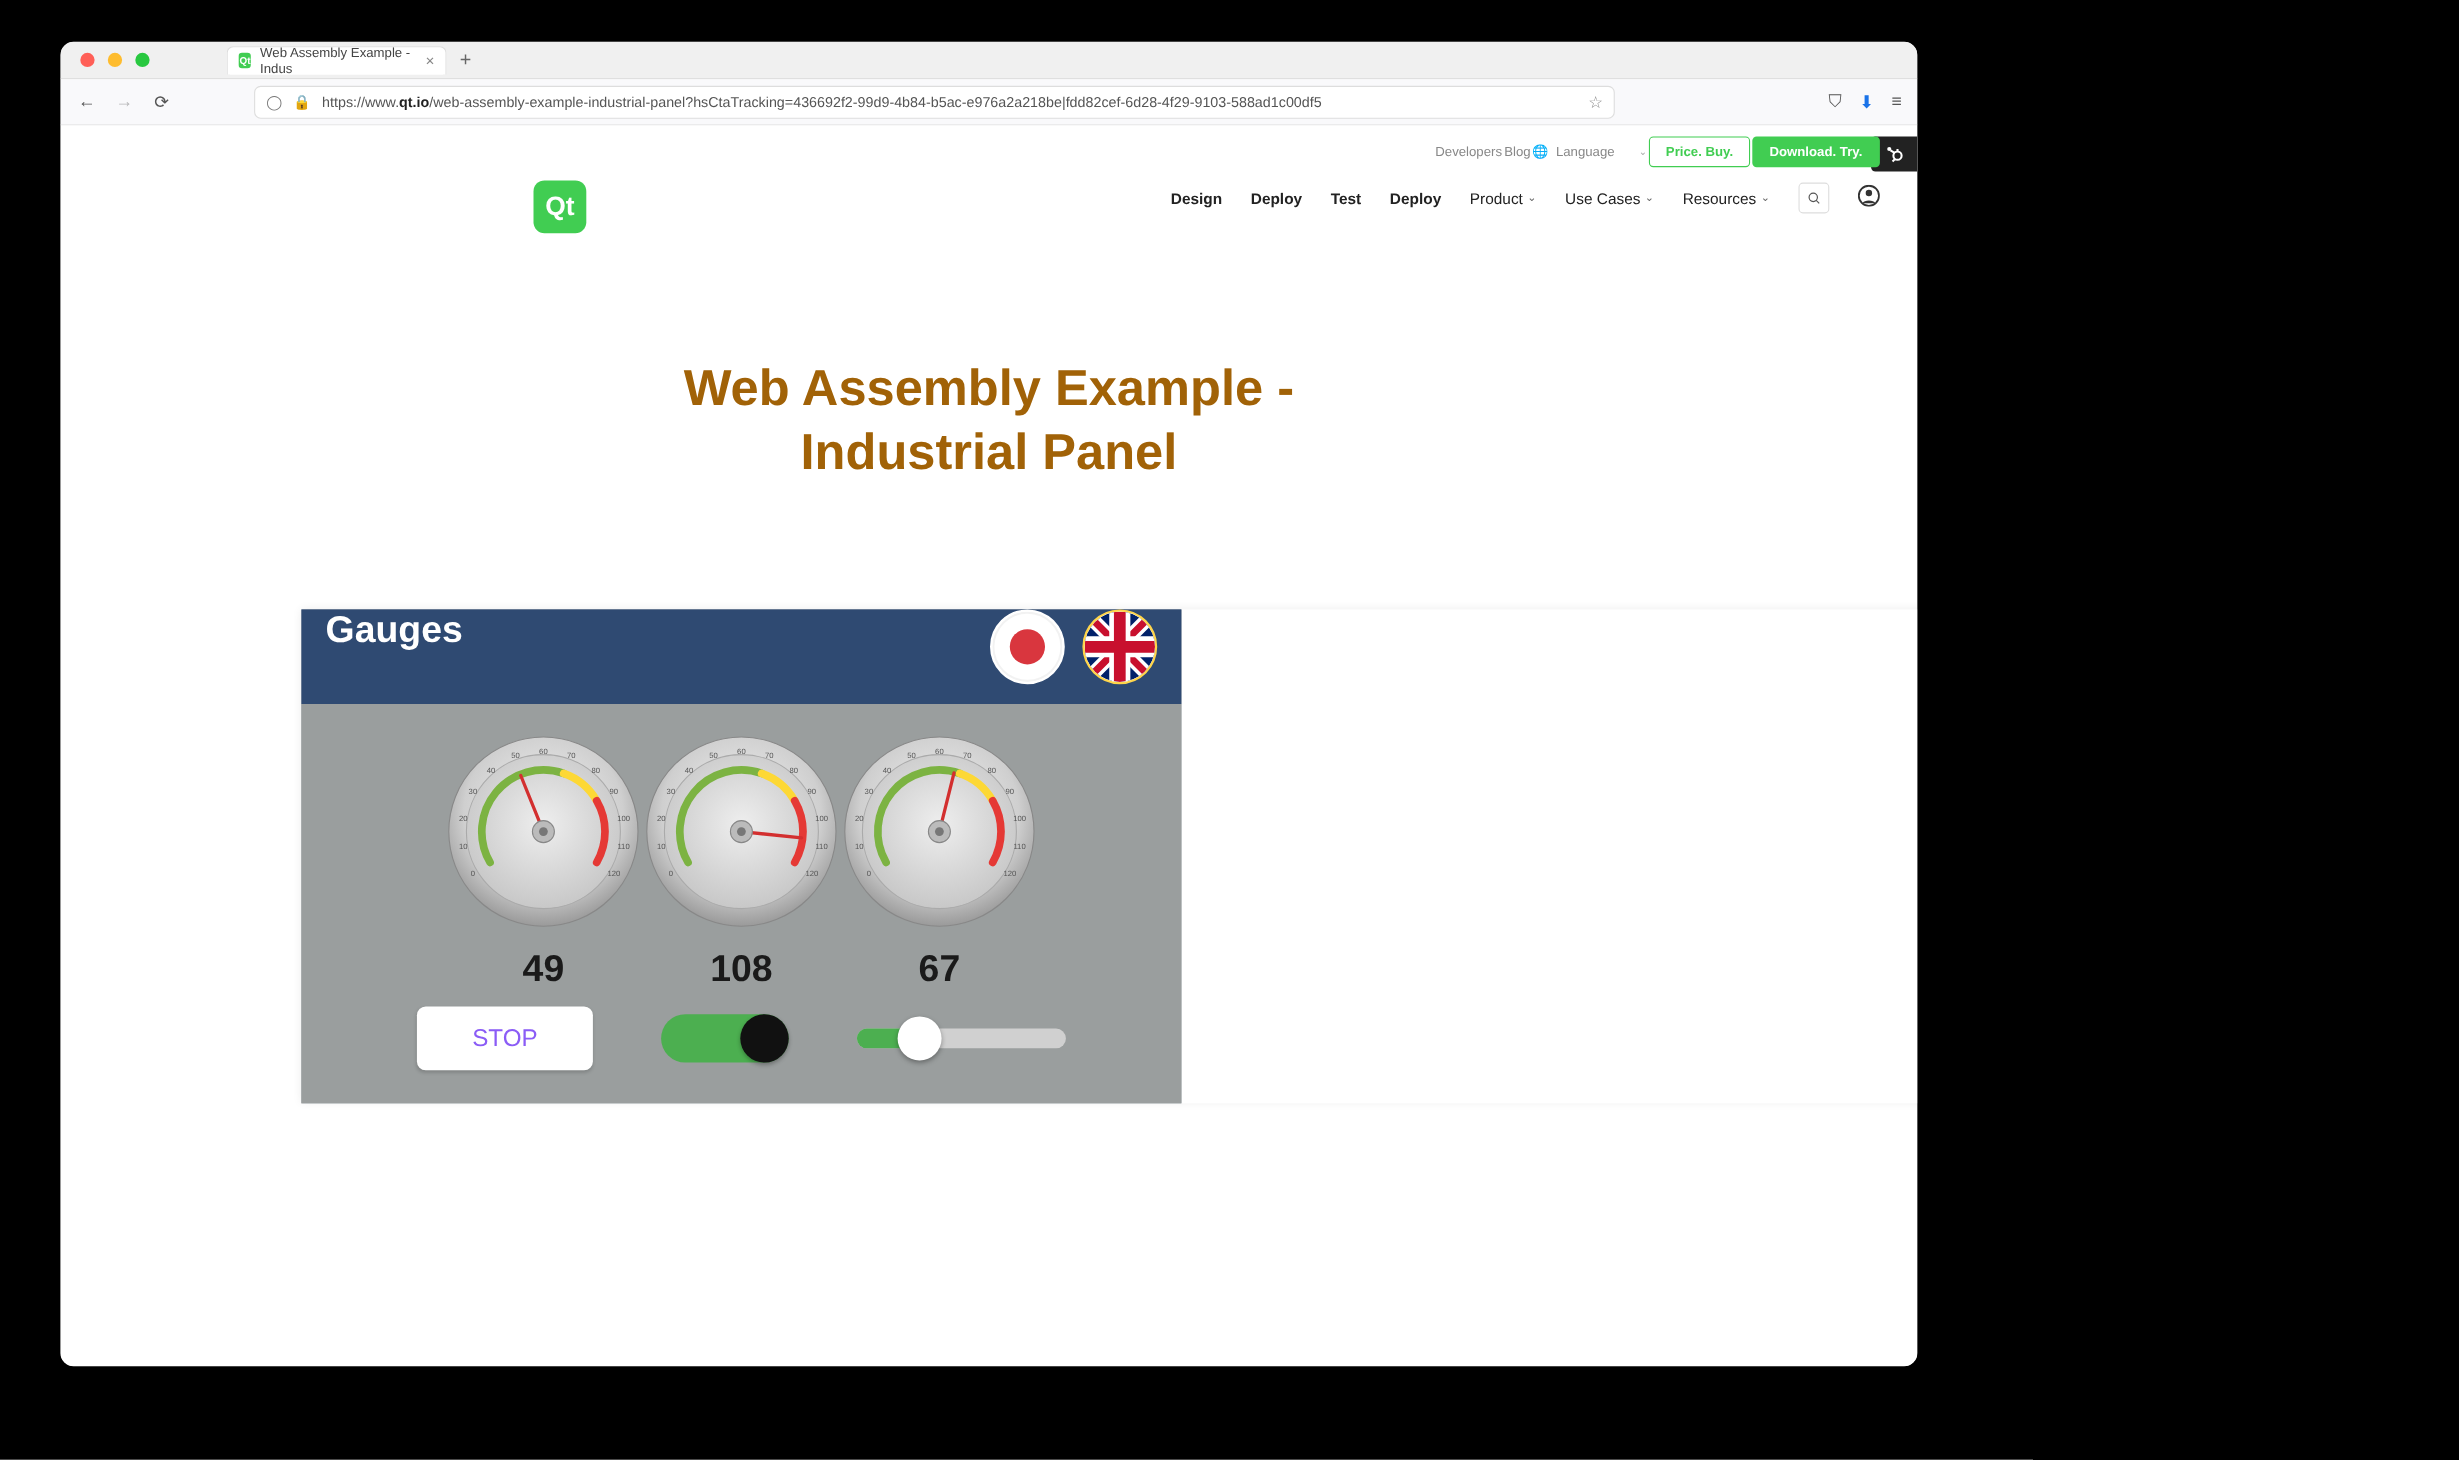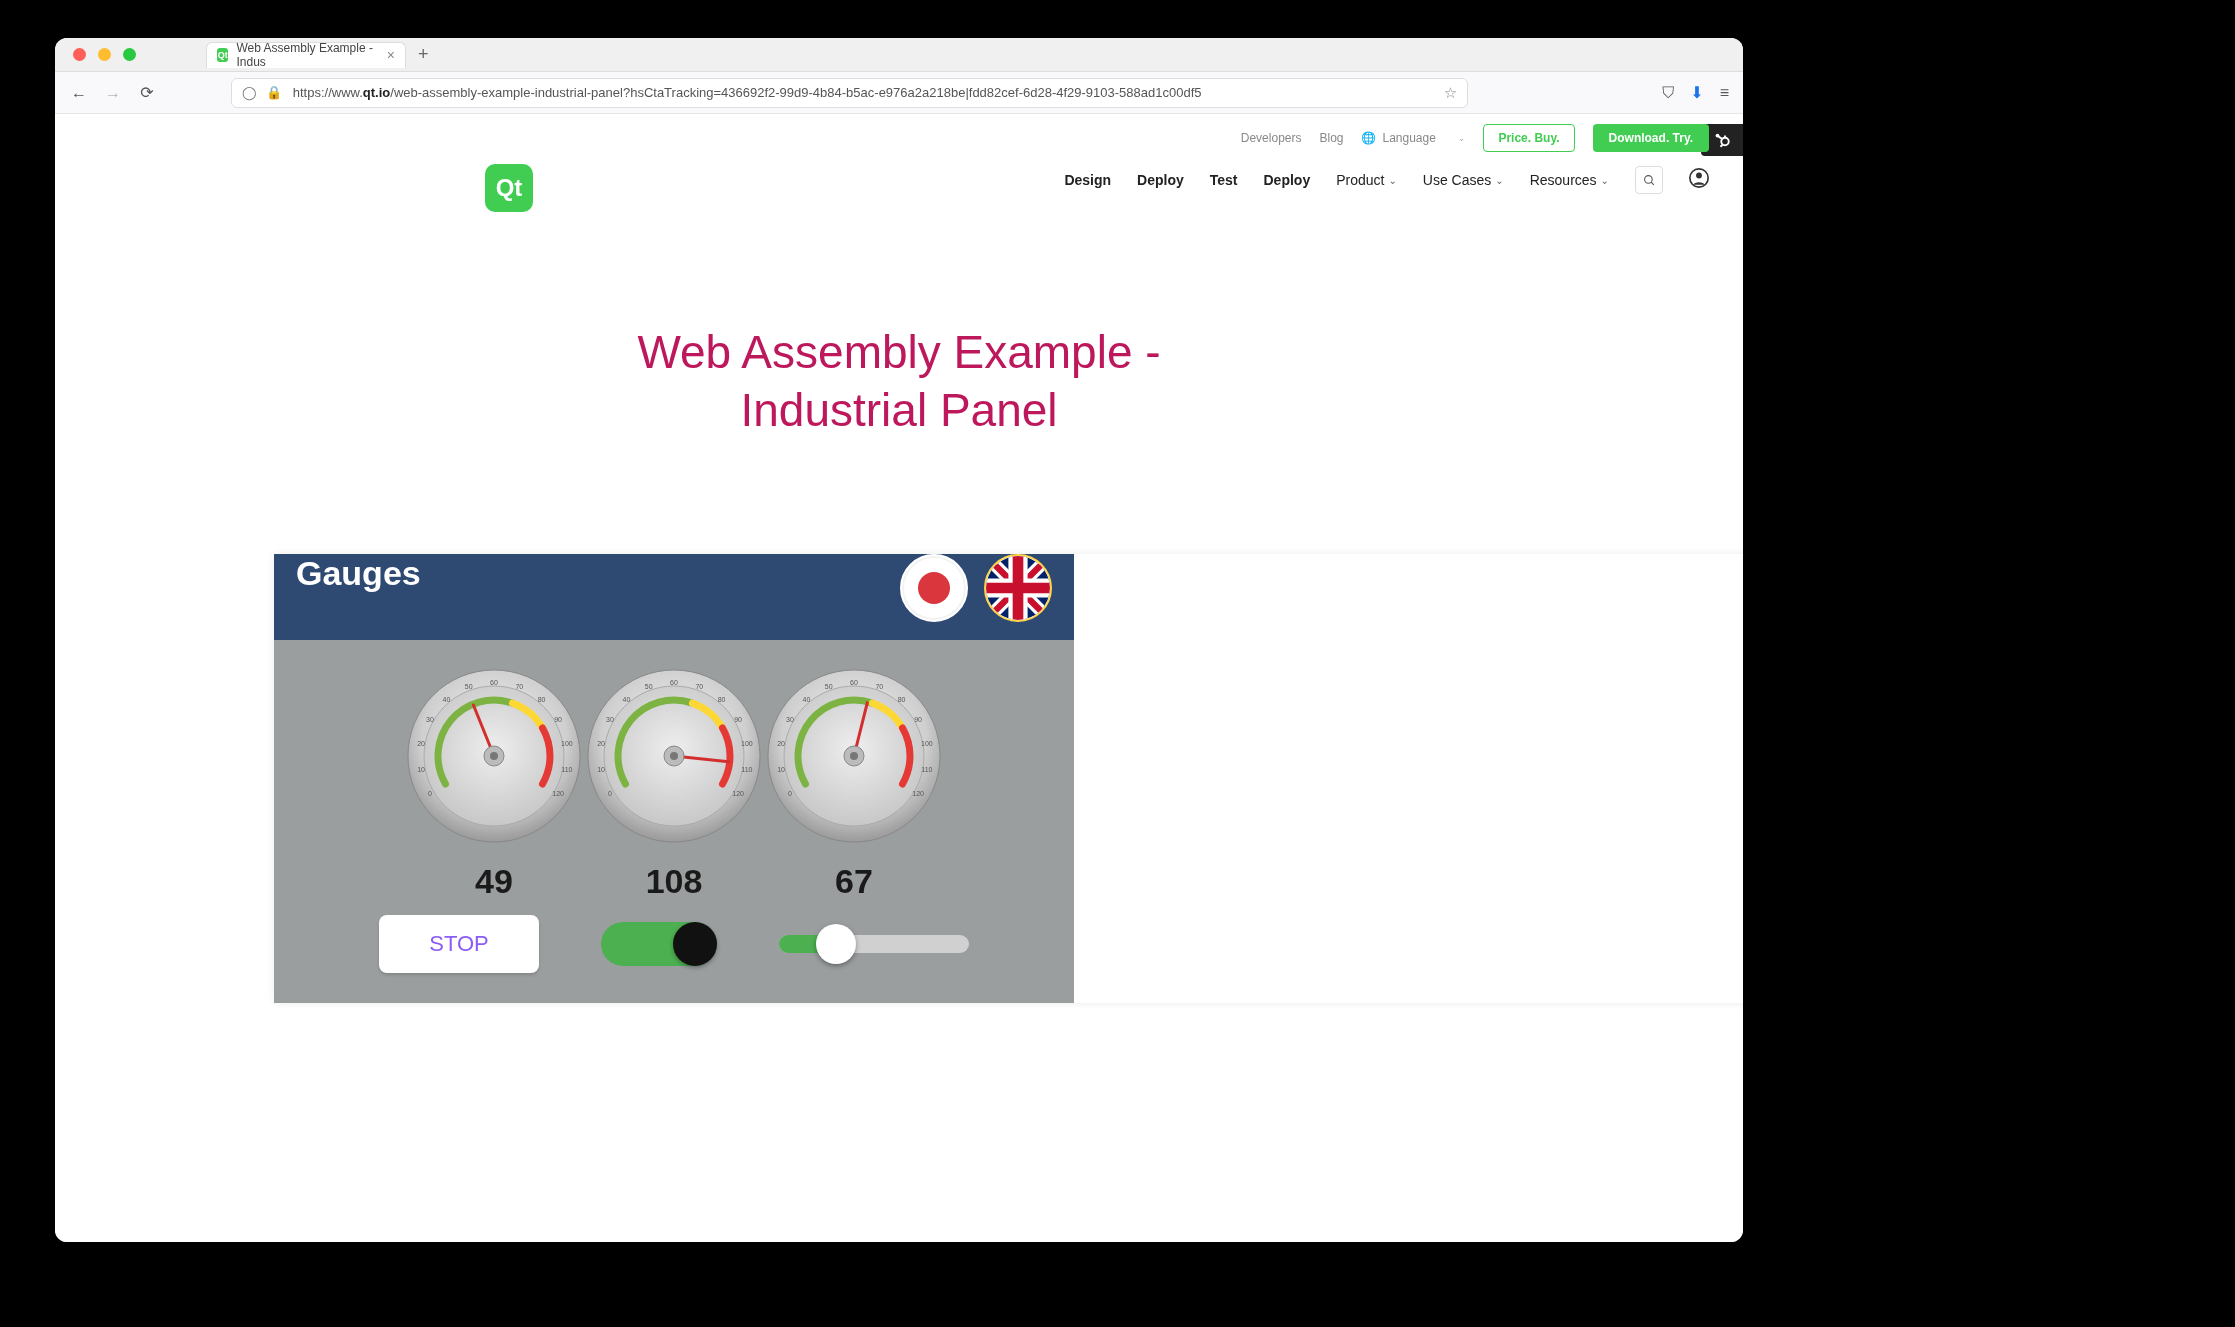--- a/index.html
+++ b/index.html
@@ -100,21 +100,21 @@
     position: relative;
     background:#fff;
     height: calc(100% - 76px);
     overflow: hidden;
   }
   .topstrip {
     position:absolute;
     top:10px; right:34px;
     display:flex;
     align-items:center;
-    gap:18px;
+    gap:2px;
     font-size:12px;
     color:#888;
   }
   .topstrip .lang { display:flex; align-items:center; gap:6px; cursor:pointer; }
   .topstrip .lang .globe { font-size:12px; }
   .btn-outline {
     border:1px solid #41cd52;
     color:#41cd52;
     padding:6px 14px;
     border-radius:4px;
@@ -158,23 +158,23 @@
   }
   .hubspot-badge {
     position:absolute; top:10px; right:0;
     width:42px;height:32px;background:#222;border-radius:4px 0 0 4px;
     display:flex;align-items:center;justify-content:center;color:#fff;
   }
   .page-title {
     position:absolute;
     top:210px; left:0; right:0;
     text-align:center;
-    color:#be185d;
+    color:#a16207;
     font-size:46px;
-    font-weight:400;
+    font-weight:700;
     line-height:1.25;
   }
   
   .panel-wrap {
     position:absolute;
     top:440px;
     left:219px;
     width:1700px;
     background:#fff;
     box-shadow: 0 0 8px rgba(0,0,0,0.08);

